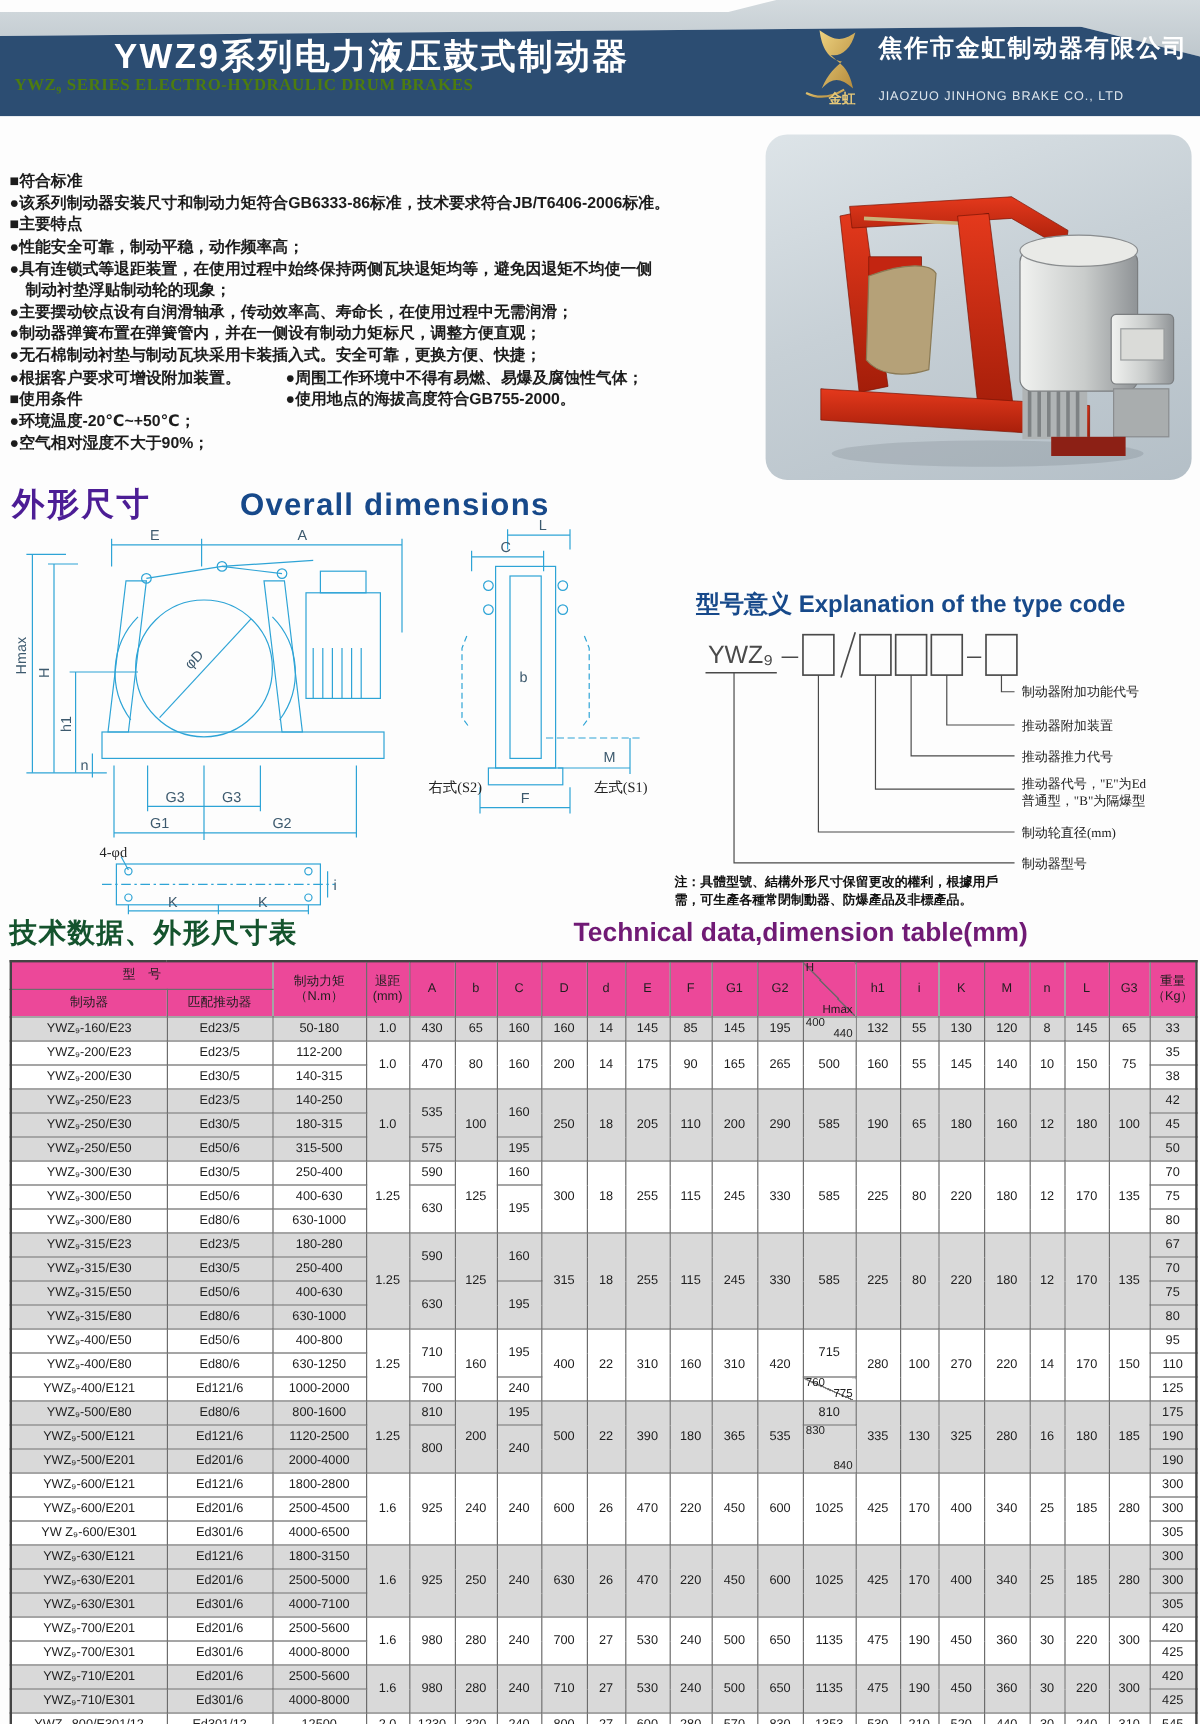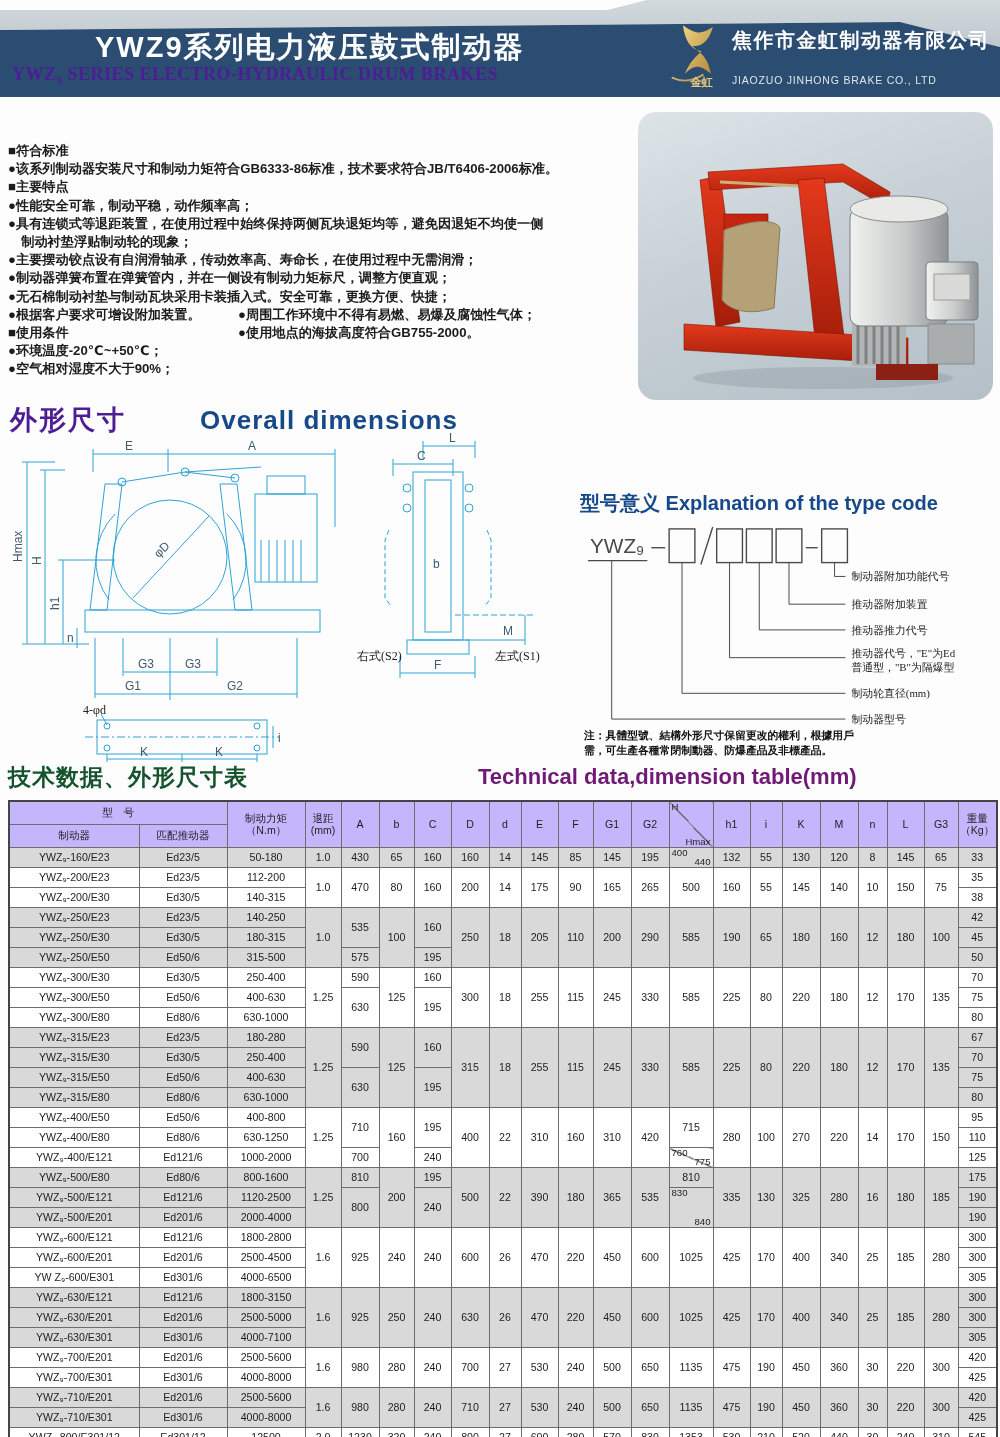--- a/index.html
+++ b/index.html
@@ -6,54 +6,54 @@
   .page{position:relative;width:1000px;height:1437px;overflow:hidden;background:#fdfdfd;
         font-family:"Liberation Sans","DejaVu Sans",sans-serif;color:#111;}
   
   .hdr{position:absolute;top:0;left:0;width:1000px;height:99px;}
   .hdr .silver{position:absolute;top:0;left:0;width:1000px;height:99px;
     background:linear-gradient(#d3dade,#a8b3ba);
     clip-path:polygon(0 10px,607px 10px,647px 0,1000px 0,1000px 47px,900px 22px,0 30px);}
   .hdr .blue{position:absolute;top:0;left:0;width:1000px;height:97px;background:#2c4d72;
     clip-path:polygon(0 30px,900px 22px,1000px 47px,1000px 97px,0 97px);}
   .title-zh{position:absolute;left:95px;top:28px;font-size:29px;font-weight:bold;color:#fff;letter-spacing:2px;}
-  .title-en{position:absolute;left:12px;top:64px;font-size:18px;font-weight:bold;color:#4c1d95;
+  .title-en{position:absolute;left:12px;top:64px;font-size:14px;font-weight:bold;color:#4d7c0f;
     font-family:"Liberation Serif","DejaVu Serif",serif;letter-spacing:.5px;white-space:nowrap;}
   .co{position:absolute;left:668px;top:16px;width:332px;height:80px;display:flex;align-items:center;overflow:hidden;}
   .co .names{margin-left:8px;}
   .co .zh{font-size:20px;font-weight:bold;color:#fff;letter-spacing:1.5px;white-space:nowrap;}
   .co .en{font-size:10.5px;color:#dde5ec;letter-spacing:.8px;white-space:nowrap;margin-top:20px;}
   
   .intro{position:absolute;left:8px;top:142px;width:622px;font-size:13.2px;font-weight:bold;color:#1c1c1c;}
-  .iline{display:flex;height:18.2px;line-height:18.2px;white-space:nowrap;}
+  .iline{display:flex;height:18.2px;line-height:18.2px;white-space:nowrap;align-items:flex-end;}
   .iline .fix{flex:0 0 230px;}
   
   .photo{position:absolute;left:638px;top:112px;width:355px;height:288px;border-radius:18px;overflow:hidden;
     background:linear-gradient(160deg,#dde4e8 0%,#c7d0d6 45%,#b4bfc7 100%);}
   
   .dims-head{position:absolute;left:10px;top:402px;display:flex;align-items:baseline;}
   .dims-head .zh{font-size:27px;font-weight:bold;color:#4c1d95;letter-spacing:2px;}
   .dims-head .en{font-size:26px;font-weight:bold;color:#17498a;margin-left:74px;letter-spacing:1px;}
   .draw{position:absolute;}
   .dimtxt{font-size:12px;fill:#3d5a6e;font-family:"Liberation Sans","DejaVu Sans",sans-serif;}
   .cjktxt{font-size:12px;fill:#222;font-family:"Liberation Serif","DejaVu Serif",serif;}
   
   .tc{position:absolute;left:580px;top:490px;width:415px;}
   .tc-head{font-size:20px;font-weight:bold;color:#17498a;}
-  .tc-note{position:absolute;left:584px;top:728px;width:400px;font-size:10.8px;font-weight:bold;color:#111;
+  .tc-note{position:absolute;left:562px;top:728px;width:400px;font-size:10.8px;font-weight:bold;color:#111;
     font-family:"Liberation Serif","DejaVu Serif",serif;line-height:15px;}
   .tclabel{font-size:11px;fill:#222;font-family:"Liberation Serif","DejaVu Serif",serif;}
   
   .tech-zh{position:absolute;left:8px;top:762px;font-size:23px;font-weight:bold;color:#14532d;letter-spacing:1px;}
   .tech-en{position:absolute;left:478px;top:764px;font-size:22px;font-weight:bold;color:#701a75;}
   .ttab{position:absolute;left:8px;top:800px;width:984px;border-collapse:collapse;table-layout:fixed;
     font-size:10.6px;border:2px solid #444;}
   .ttab th,.ttab td{border:1px solid #6d6d6d;text-align:center;vertical-align:middle;padding:0;
     height:19px;line-height:1.05;font-weight:normal;color:#1e1e1e;background:#fff;overflow:hidden;}
-  .ttab thead th{background:#c4b5fd;height:22px;margin-top:38px;}
+  .ttab thead th{background:#ec4899;height:22px;margin-top:38px;}
   .ttab thead{border-bottom:1.6px solid #444;}
   .ttab tr.shade td{background:#d9d9d9;}
   .ttab tr.gs td{border-top:1.6px solid #444;}
   .ttab .diag{position:relative;
     background-image:linear-gradient(to top right,transparent calc(50% - .6px),#666 calc(50% - .6px),#666 calc(50% + .6px),transparent calc(50% + .6px));}
   .ttab .diag .dt{position:absolute;top:0;left:2px;font-size:9.6px;}
   .ttab .diag .db{position:absolute;bottom:0;right:2px;font-size:9.6px;}
 </style>
 </head>
 <body>

